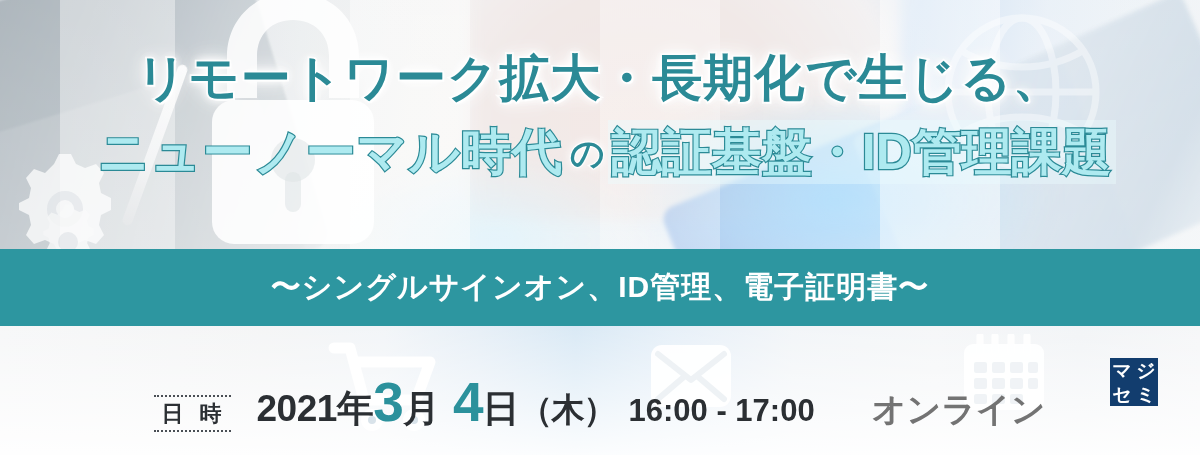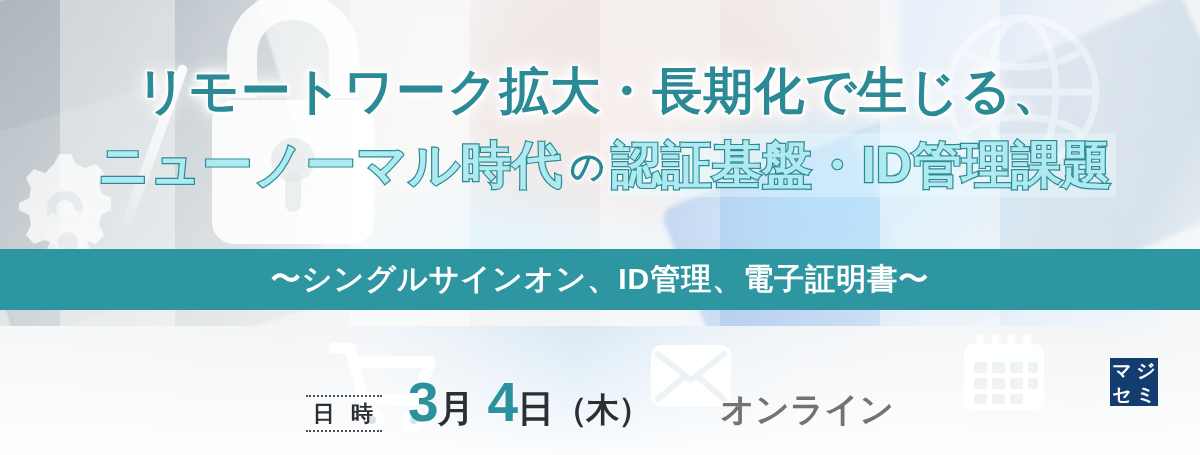--- a/index.html
+++ b/index.html
@@ -160,21 +160,21 @@
     left: 0; right: 0; top: 46px;
     text-align: center;
     pointer-events: none;
   }
   .title-line1 {
     font-size: 50px;
     font-weight: 700;
     letter-spacing: 1px;
     color: #2b8a96;
     line-height: 1.12;
-    margin: 17px;
+    margin: 4px;
     text-shadow:
       0 0 10px #ffffff, 0 0 10px #ffffff, 0 0 18px #ffffff,
       0 0 24px #ffffff, 2px 2px 0 rgba(255,255,255,.9);
     -webkit-text-stroke: 3.5px rgba(255,255,255,.85);
     paint-order: stroke fill;
   }
   .title-line2 {
     margin: 18px 0 0 10px;
     font-size: 50px;
     font-weight: 700;
@@ -203,21 +203,21 @@
     letter-spacing: 0px;
     background: rgba(235,252,255,.40);
     box-shadow: 0 0 0 4px rgba(235,252,255,.40);
   }
 
   
   .subband {
     position: absolute;
     left: 0; right: 0;
     top: 249px;
-    height: 61px;
+    height: 77px;
     background: #2d96a0;
     display: flex;
     align-items: center;
     justify-content: center;
   }
   .subband-text {
     color: #ffffff;
     font-size: 30px;
     font-weight: 700;
     letter-spacing: 1px;
@@ -466,29 +466,31 @@
     </svg>
   </div>
 
   <div class="footer-row" style="top:326px; height:160px;">
     <div class="info-line">
 
       <span class="dotted-label">日 時</span>
 
       <span class="gap-m"></span>
 
+      <span class="dt-year">2021年</span>
       <span class="dt-big">3</span>
       <span class="dt-unit">月</span>
       <span class="gap-s"></span>
       <span class="dt-big">4</span>
       <span class="dt-unit">日</span>
       <span class="dt-dow">（木）</span>
 
       <span class="gap-s"></span>
 
+      <span class="dt-time">16:00 - 17:00</span>
 
       <span class="gap-l"></span>
 
 
       <span class="gap-s"></span>
 
       <span class="fmt-value">オンライン</span>
     </div>
   </div>
 

